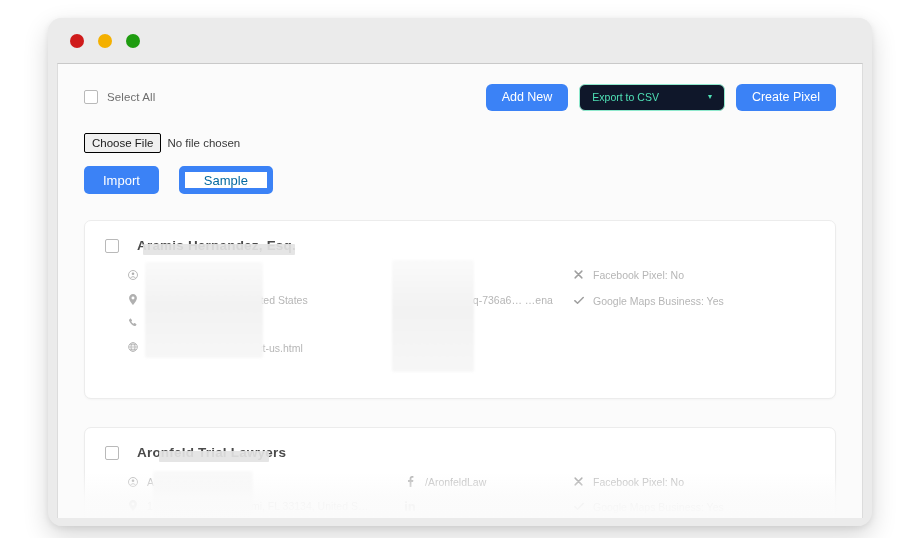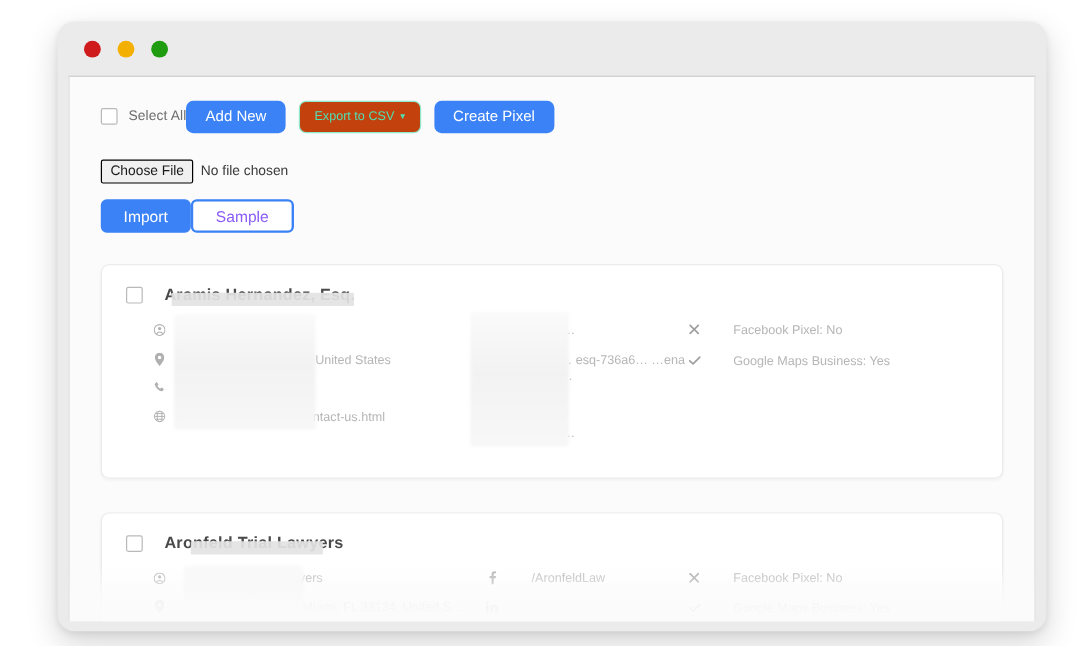--- a/index.html
+++ b/index.html
@@ -48,21 +48,21 @@
   #page {
     position: absolute;
     inset: 0;
     padding: 18px 26px 0 26px;
   }
 
   
   #toolbar-row {
     display: flex;
     align-items: center;
-    justify-content: flex-start;
+    justify-content: space-between;
     height: 30px;
   }
   #select-all-group {
     display: flex;
     align-items: center;
     gap: 9px;
   }
   .checkbox {
     width: 14px; height: 14px;
     border: 1px solid #b9b9b9;
@@ -87,25 +87,26 @@
     display: inline-flex;
     align-items: center;
     justify-content: center;
     white-space: nowrap;
     border: none;
     cursor: pointer;
     font-family: "Liberation Sans", sans-serif;
   }
   .btn-primary { background: #3b82f6; color: #ffffff; }
   .btn-outline {
-    background: #c2410c;
+    background: #0f172a;
     color: #4fe0b5;
     border: 1px solid #8fe9cd;
     font-size: 10.5px;
     padding: 0 12px;
+    gap: 44px;
   }
   .caret { margin-left: 5px; font-size: 8px; }
 
   
   #import-block { margin-top: 21px; }
   #file-row { display: flex; align-items: center; gap: 6px; }
   #choose-file-button {
     border: 1px solid #000000;
     background: #f0f0f0;
     border-radius: 2px;
@@ -114,22 +115,23 @@
     padding: 2px 7px;
     line-height: 1.25;
     font-family: "Liberation Sans", sans-serif;
     cursor: pointer;
   }
   #file-status { font-size: 11.5px; color: #3a3a3a; }
   #import-buttons { display: flex; gap: 0; margin-top: 13px; }
   .btn-lg { height: 28px; font-size: 13px; padding: 0 19px; border-radius: 5px; }
   .btn-sample {
     background: #ffffff;
-    color: #8b5cf6;
-    border: 2px solid #3b82f6;
+    color: #0369a1;
+    border: 6px solid #3b82f6;
+    margin-left: 20px;
   }
 
   
   #cards { margin-top: 26px; }
   .card {
     background: #ffffff;
     border: 1px solid #ececec;
     border-radius: 7px;
     box-shadow: 0 1px 2px rgba(0,0,0,0.03);
     padding: 17px 20px 20px 20px;
@@ -157,21 +159,21 @@
     padding-left: 22px;
     position: relative;
   }
   .col-contact { width: 278px; flex: none; }
   .col-social  { width: 168px; flex: none; }
   .col-status  { flex: 1; }
 
   .line {
     display: flex;
     align-items: flex-start;
-    gap: 27px;
+    gap: 9px;
     margin-bottom: 10px;
     font-size: 10.5px;
     color: #b6b6b6;
     line-height: 1.35;
   }
   .line .ico {
     flex: none;
     width: 11px;
     height: 13px;
     display: flex;

